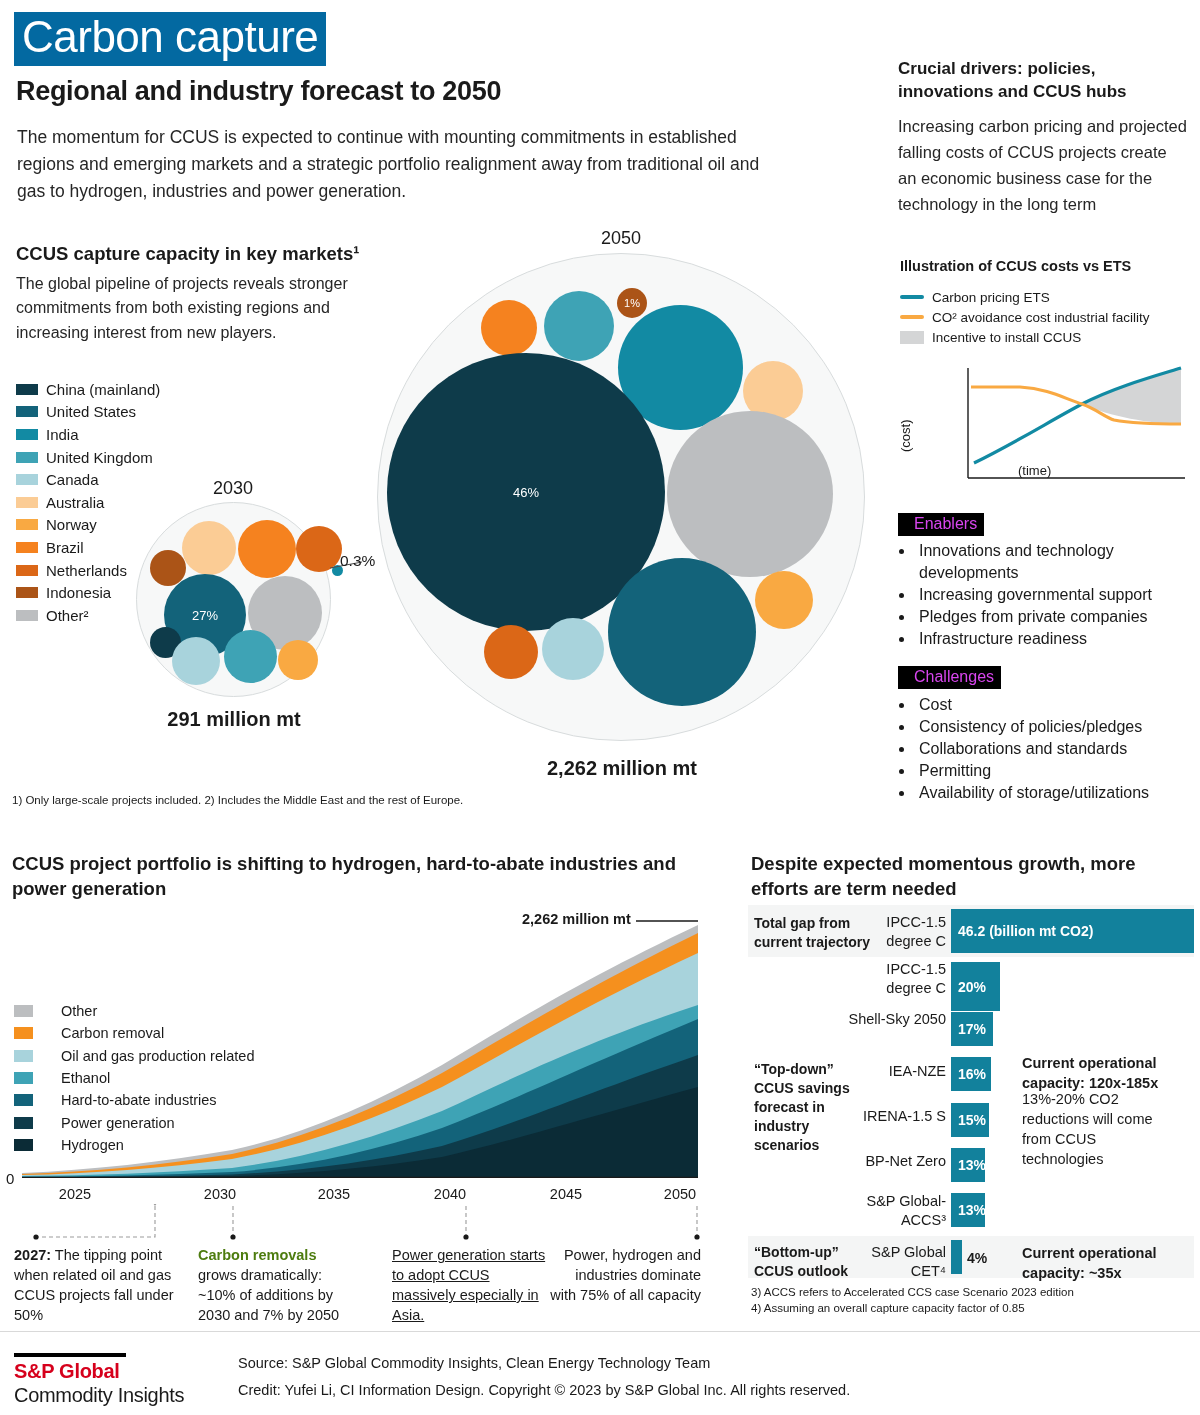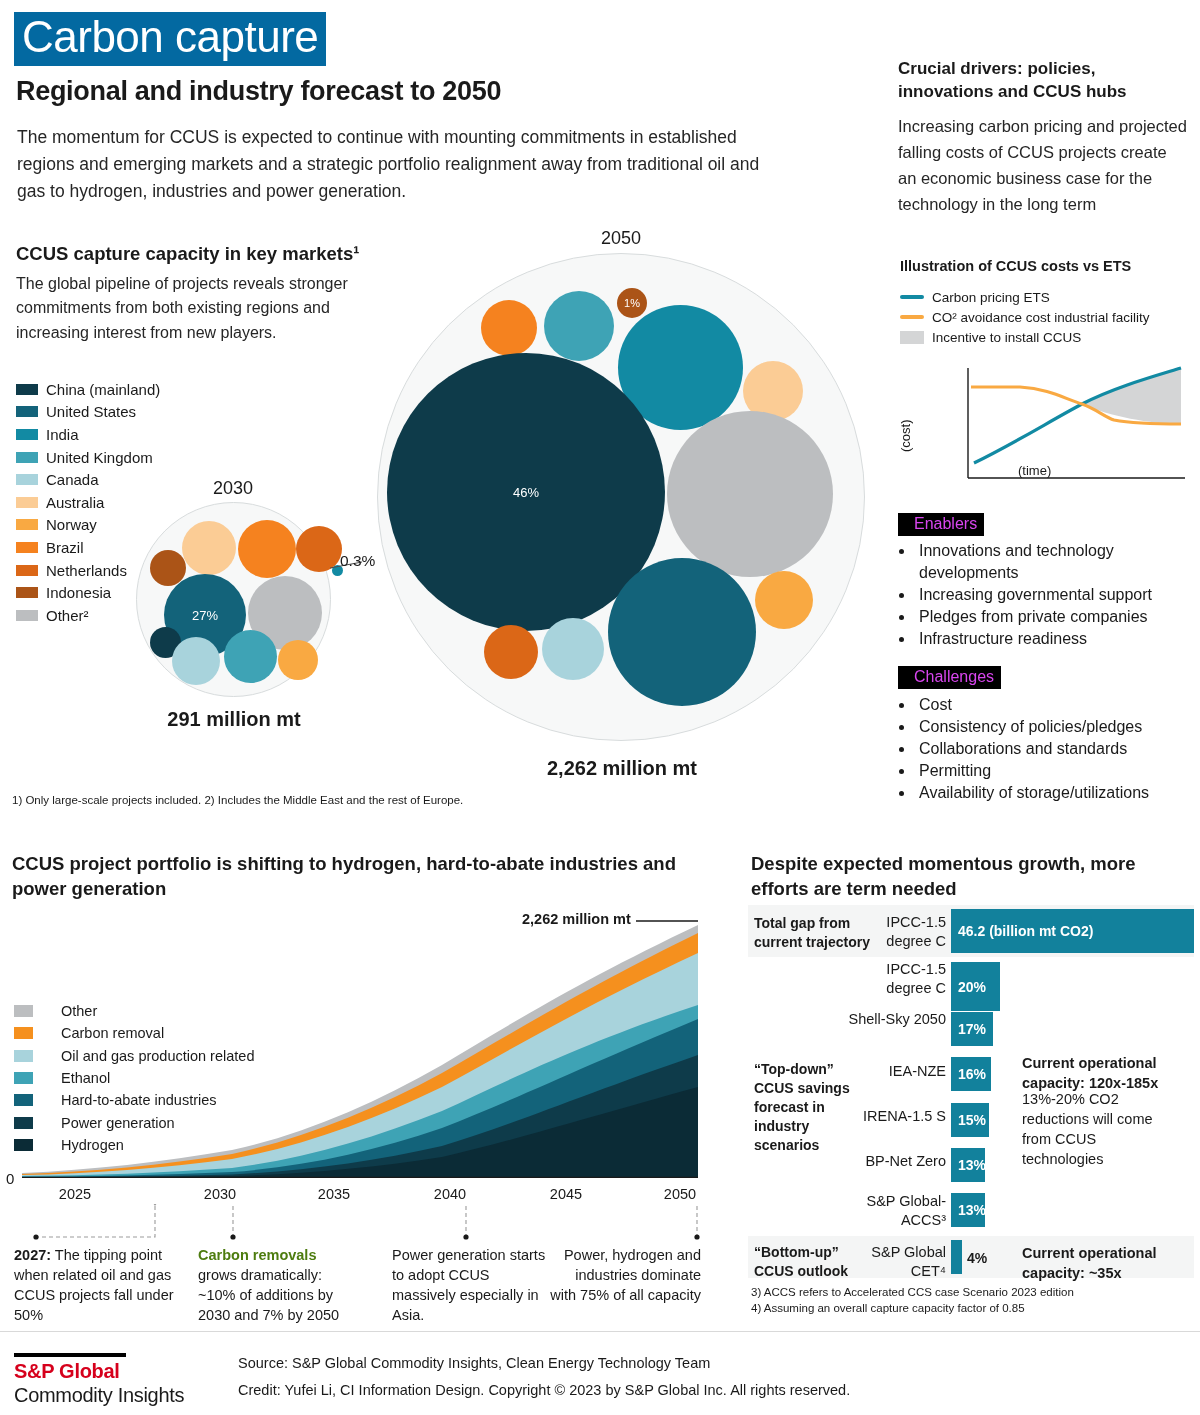--- a/index.html
+++ b/index.html
@@ -325,21 +325,21 @@
     <path d="M683,2 L683,33" stroke="#9b9b9b" stroke-width="1.1" fill="none" stroke-dasharray="4 3"></path>
     <circle cx="683" cy="33" r="2.6" fill="#1a1a1a"></circle>
   </svg>
 
   <div class="note" style="left:14px; top:1245px; text-align:left;">
     <b>2027:</b><span> The tipping point when related oil and gas CCUS projects fall under 50%</span>
   </div>
   <div class="note" style="left:198px; top:1245px; text-align:left;">
     <span class="hl">Carbon removals</span><span> grows dramatically: ~10% of additions by 2030 and 7% by 2050</span>
   </div>
-  <div class="note" style="left:392px; top:1245px; text-align:left;">
+  <div class="note" style="left:392px; top:1245px; text-align:left;text-decoration:underline;">
     <span>Power generation starts to adopt CCUS massively especially in Asia.</span>
   </div>
   <div class="note" style="left:549px; top:1245px; text-align:right; width:152px;">
     <span>Power, hydrogen and industries dominate with 75% of all capacity</span>
   </div>
 
   <div class="b-title">Despite expected momentous growth, more efforts are term needed</div>
 
   <div class="b-rowband" style="left:748px; top:905px; width:446px; height:52px;"></div>
   <div class="b-groupLab" style="left:754px; top:914px; width:130px;">Total gap from current trajectory</div>

